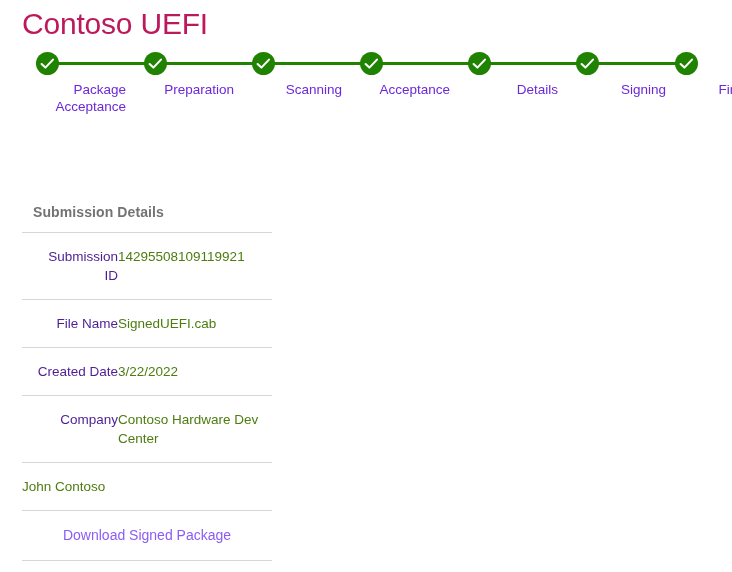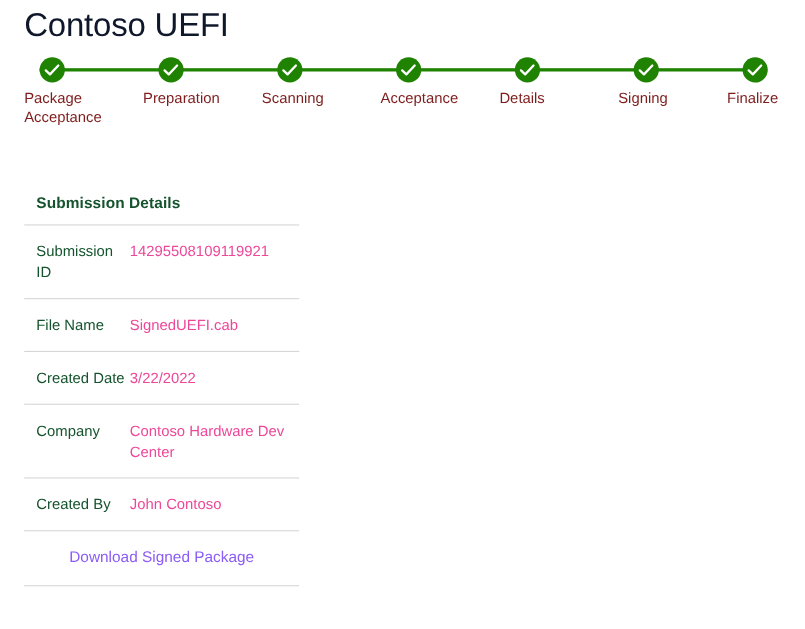--- a/index.html
+++ b/index.html
@@ -18,21 +18,21 @@
 
   
   .page-title {
     position: absolute;
     left: 22px;
     top: 6px;
     font-size: 30px;
     font-weight: 400;
     line-height: 36px;
     letter-spacing: -0.2px;
-    color: #0f172a;
+    color: #be185d;
     white-space: nowrap;
   }
 
   
   .stepper {
     position: absolute;
     left: 0px;
     top: 48px;
     width: 732px;
     height: 70px;
@@ -65,58 +65,60 @@
     left: 4px;
     top: 5px;
   }
   .step-label {
     position: absolute;
     left: -14px;
     top: 33px;
     width: 104px;
     font-size: 13.5px;
     line-height: 17px;
-    color: #7f1d1d;
-    text-align: left;
+    color: #6d28d9;
+    text-align: right;
   }
 
   
   .details-card {
     position: absolute;
     left: 22px;
     top: 170px;
     width: 250px;
   }
   .details-title {
     font-size: 14px;
     font-weight: bold;
-    color: #14532d;
+    color: #737373;
     padding: 6px 11px 12px 11px;
     letter-spacing: 0.1px;
+    margin-top: 28px;
   }
   .detail-row {
     display: flex;
     align-items: flex-start;
     border-top: 1px solid #d6d6d6;
     padding: 14px 0 14px 0;
   }
   .detail-key {
     width: 96px;
     flex: 0 0 96px;
     padding-left: 11px;
     box-sizing: border-box;
     font-size: 13.5px;
     line-height: 19px;
-    color: #14532d;
+    color: #4c1d95;
+    text-align: right;
   }
   .detail-val {
     flex: 1 1 auto;
     font-size: 13.5px;
     line-height: 19px;
-    color: #ec4899;
+    color: #4d7c0f;
     word-break: break-word;
   }
   .card-action {
     border-top: 1px solid #d6d6d6;
     border-bottom: 1px solid #d6d6d6;
     padding: 15px 0 16px 0;
     text-align: center;
   }
   .download-link {
     font-size: 14px;
@@ -215,21 +217,20 @@
     <div class="detail-key">Created Date</div>
     <div class="detail-val">3/22/2022</div>
   </div>
 
   <div class="detail-row">
     <div class="detail-key">Company</div>
     <div class="detail-val">Contoso Hardware Dev Center</div>
   </div>
 
   <div class="detail-row">
-    <div class="detail-key">Created By</div>
     <div class="detail-val">John Contoso</div>
   </div>
 
   <div class="card-action">
     <a class="download-link">Download Signed Package</a>
   </div>
 
 </div>
 
 </body></html>

